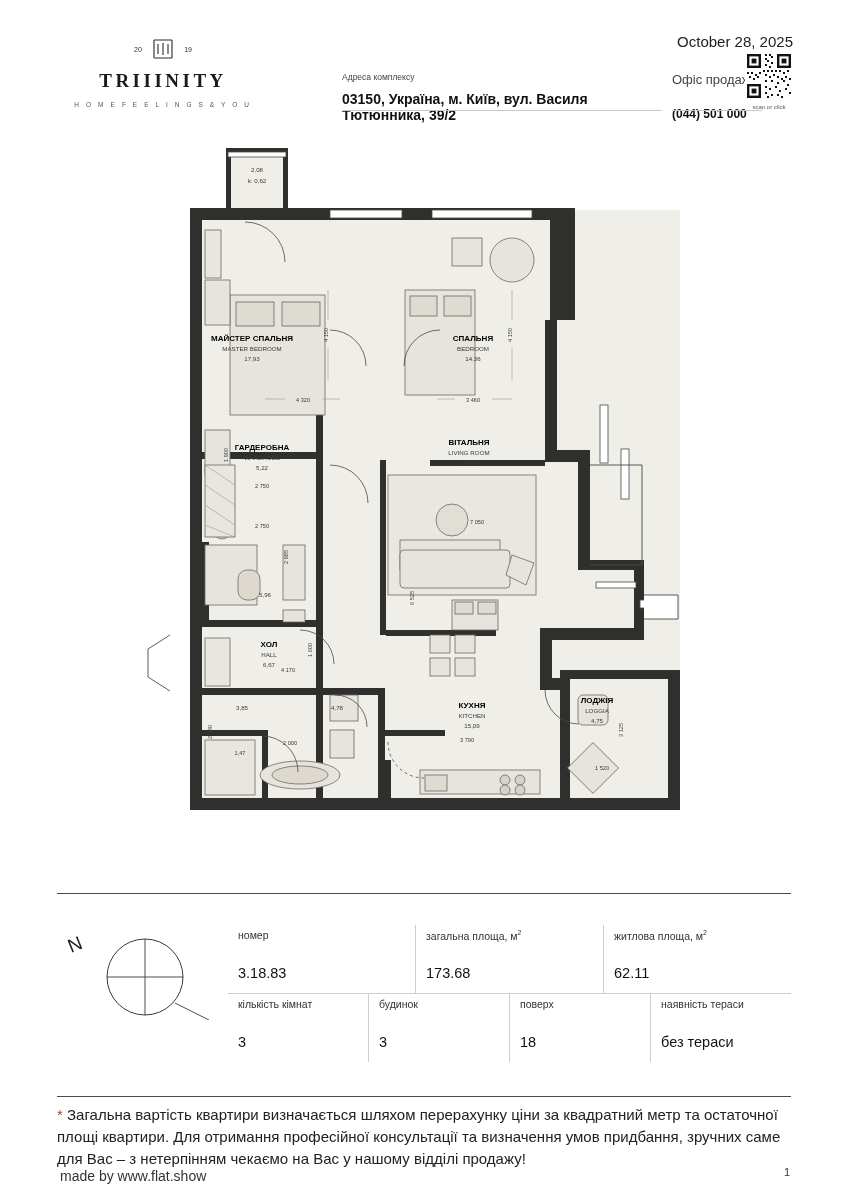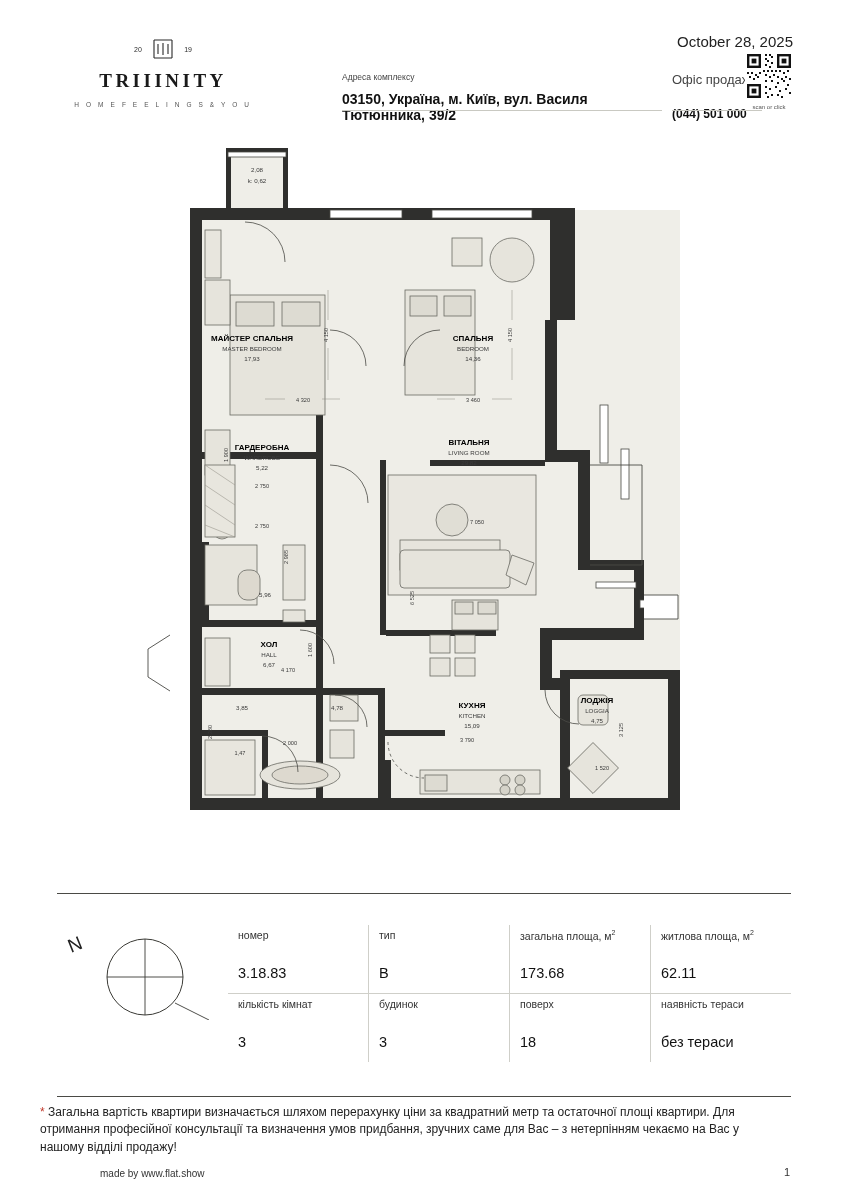--- a/index.html
+++ b/index.html
@@ -53,24 +53,24 @@
   .row { display:flex; height:68px; }
   .cell { flex:1 1 0; padding-left:10px; position:relative; }
   .cell + .cell { border-left:1px solid #cfcfc9; }
   .cell .ttl { font-size:10.5px; color:#333; padding-top:4px; }
   .cell .ttl sup { font-size:7px; }
   .cell .val { font-size:14.5px; font-weight:normal; color:#111; position:absolute; bottom:12px; left:10px; }
   .rowline { height:1px; background:#cfcfc9; }
 
   .divider.d2 { top:1096px; }
 
-  .note { position:absolute; left:40px; top:1104px; width:740px; font-size:12px; line-height:1.45; color:#222; }
+  .note { position:absolute; left:57px; top:1104px; width:740px; font-size:15px; line-height:1.45; color:#222; }
   .note .star { color:#c0392b; }
 
-  .footer-left { position:absolute; left:60px; top:1168px; font-size:10px; color:#333;margin-left:40px; }
+  .footer-left { position:absolute; left:60px; top:1168px; font-size:14px; color:#333; }
   .footer-right { position:absolute; right:58px; top:1166px; font-size:11px; color:#333; }
 
   
   .rm-name { font: bold 8px "Liberation Sans", sans-serif; }
   .rm-en   { font: 6.2px "Liberation Sans", sans-serif; fill:#3a3a3a; }
   .rm-ar   { font: 6.2px "Liberation Sans", sans-serif; fill:#3a3a3a; }
   .dim     { font: 5.6px "Liberation Sans", sans-serif; fill:#3a3a3a; }
 </style>
 </head>
 <body>
@@ -402,24 +402,20 @@
     </svg>
   </div>
 
   <div class="cells">
     <div class="row">
       <div class="cell">
         <div class="ttl">номер</div>
         <div class="val">3.18.83</div>
       </div>
       <div class="cell">
-        <div class="ttl">тип</div>
-        <div class="val">B</div>
-      </div>
-      <div class="cell">
         <div class="ttl"><span>загальна площа, м</span><sup>2</sup></div>
         <div class="val">173.68</div>
       </div>
       <div class="cell">
         <div class="ttl"><span>житлова площа, м</span><sup>2</sup></div>
         <div class="val">62.11</div>
       </div>
     </div>
     <div class="rowline"></div>
     <div class="row">

